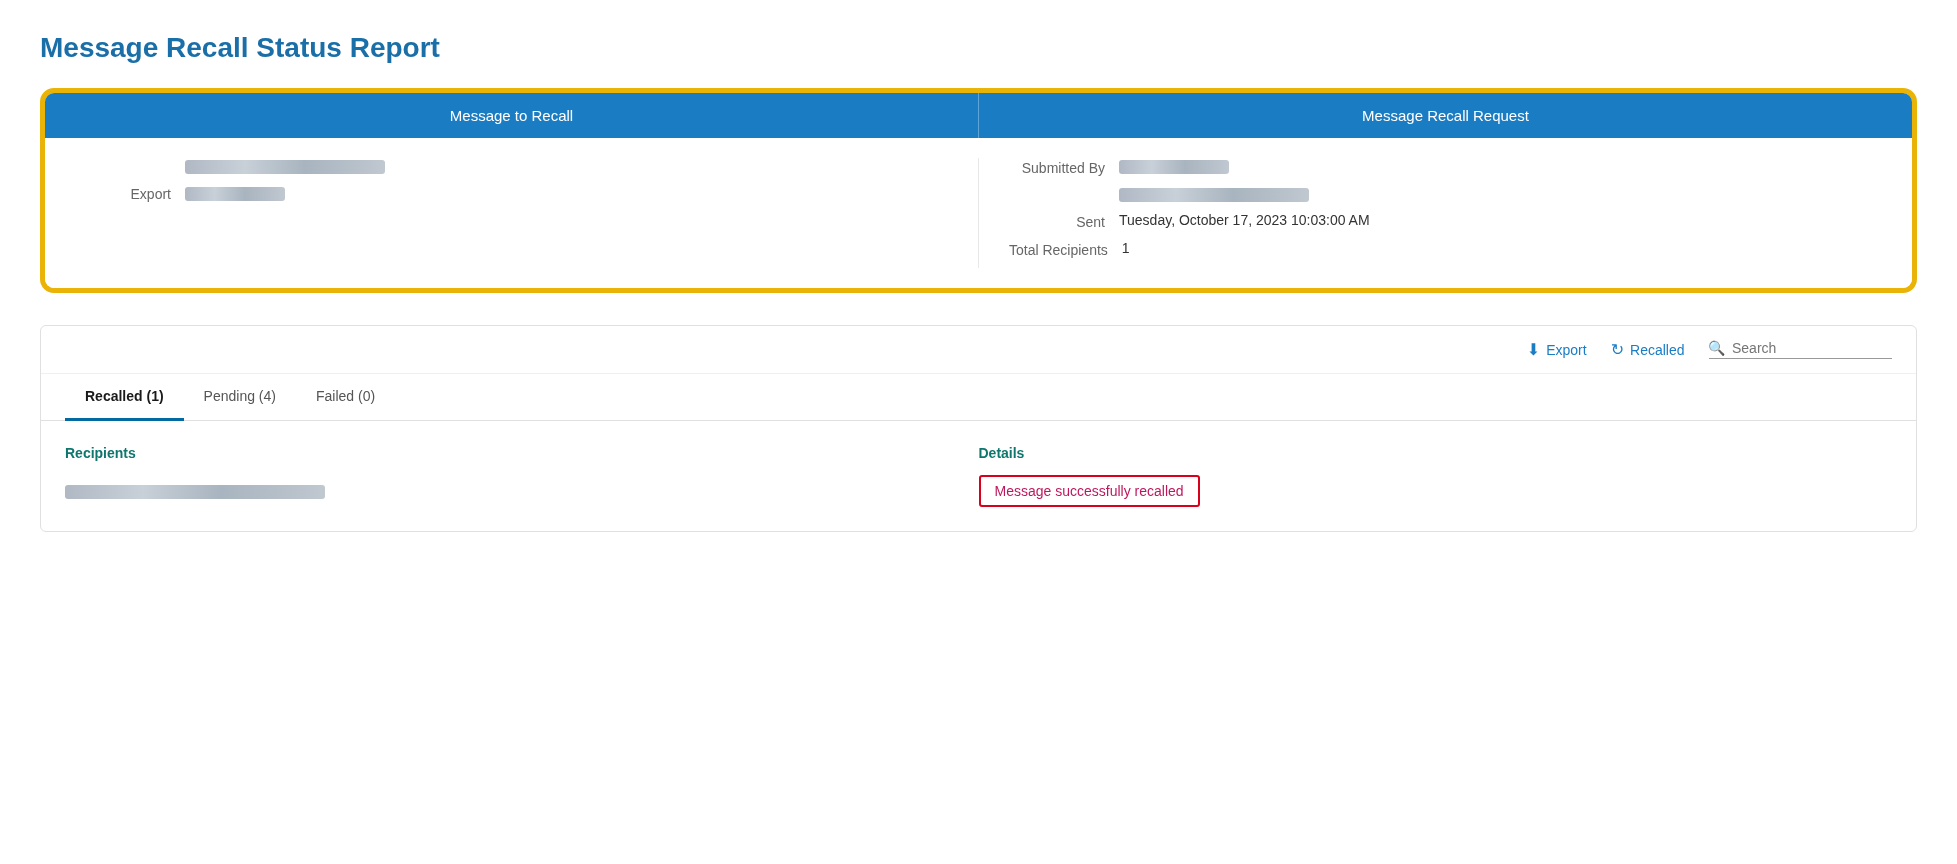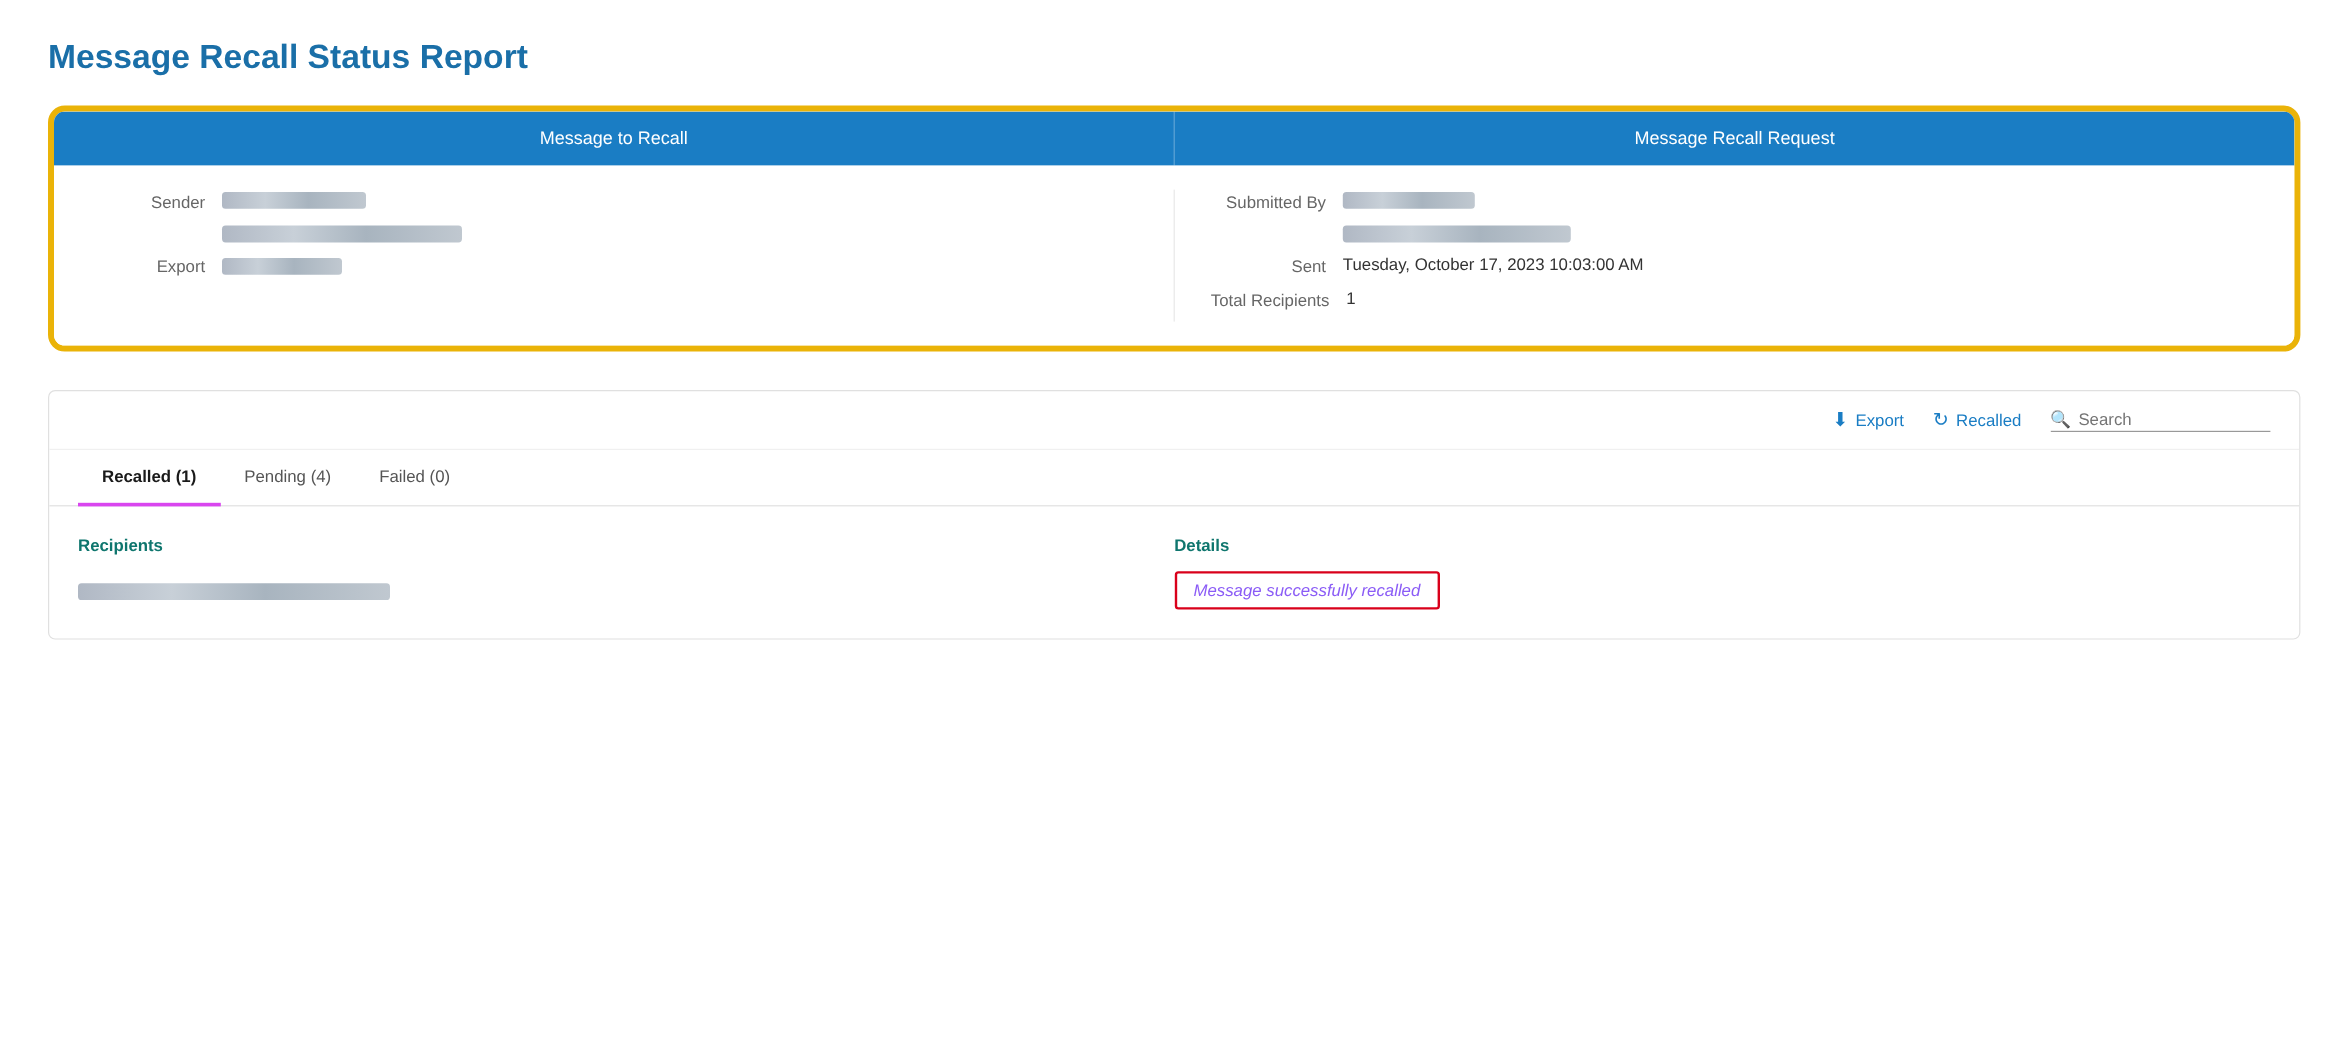--- a/index.html
+++ b/index.html
@@ -130,21 +130,21 @@
       padding: 14px 20px;
       font-size: 14px;
       cursor: pointer;
       color: #555;
       border-bottom: 3px solid transparent;
       margin-bottom: -1px;
     }
     .tab.active {
       color: #1a1a1a;
       font-weight: 700;
-      border-bottom: 3px solid #d946ef;
+      border-bottom: 3px solid #0369a1;
     }
     
     .table-area {
       padding: 24px;
     }
     .table-headers {
       display: flex;
       font-size: 14px;
       font-weight: 700;
       color: #0f766e;
@@ -162,43 +162,36 @@
     }
     .details-cell {
       flex: 1;
     }
     .details-badge {
       display: inline-block;
       border: 2px solid #d9001b;
       border-radius: 3px;
       padding: 6px 14px;
       font-size: 14px;
-      color: #8b5cf6;
-      font-style: italic;
+      color: #be185d;
     }
   </style>
 </head>
 <body>
 
 <h1 class="page-title">Message Recall Status Report</h1>
 
 <div class="info-card">
   <div class="info-card-header">
     <div class="col">Message to Recall</div>
     <div class="col">Message Recall Request</div>
   </div>
   <div class="info-card-body">
 
     <div class="info-col">
-      <div class="info-row">
-        <span class="info-label">Sender</span>
-        <span class="info-value">
-          <span class="blurred" style="width:120px;"></span>
-        </span>
-      </div>
       <div class="info-row">
         <span class="info-label"></span>
         <span class="info-value">
           <span class="blurred" style="width:200px;"></span>
         </span>
       </div>
       <div class="info-row">
         <span class="info-label">Export</span>
         <span class="info-value">
           <span class="blurred" style="width:100px;"></span>

